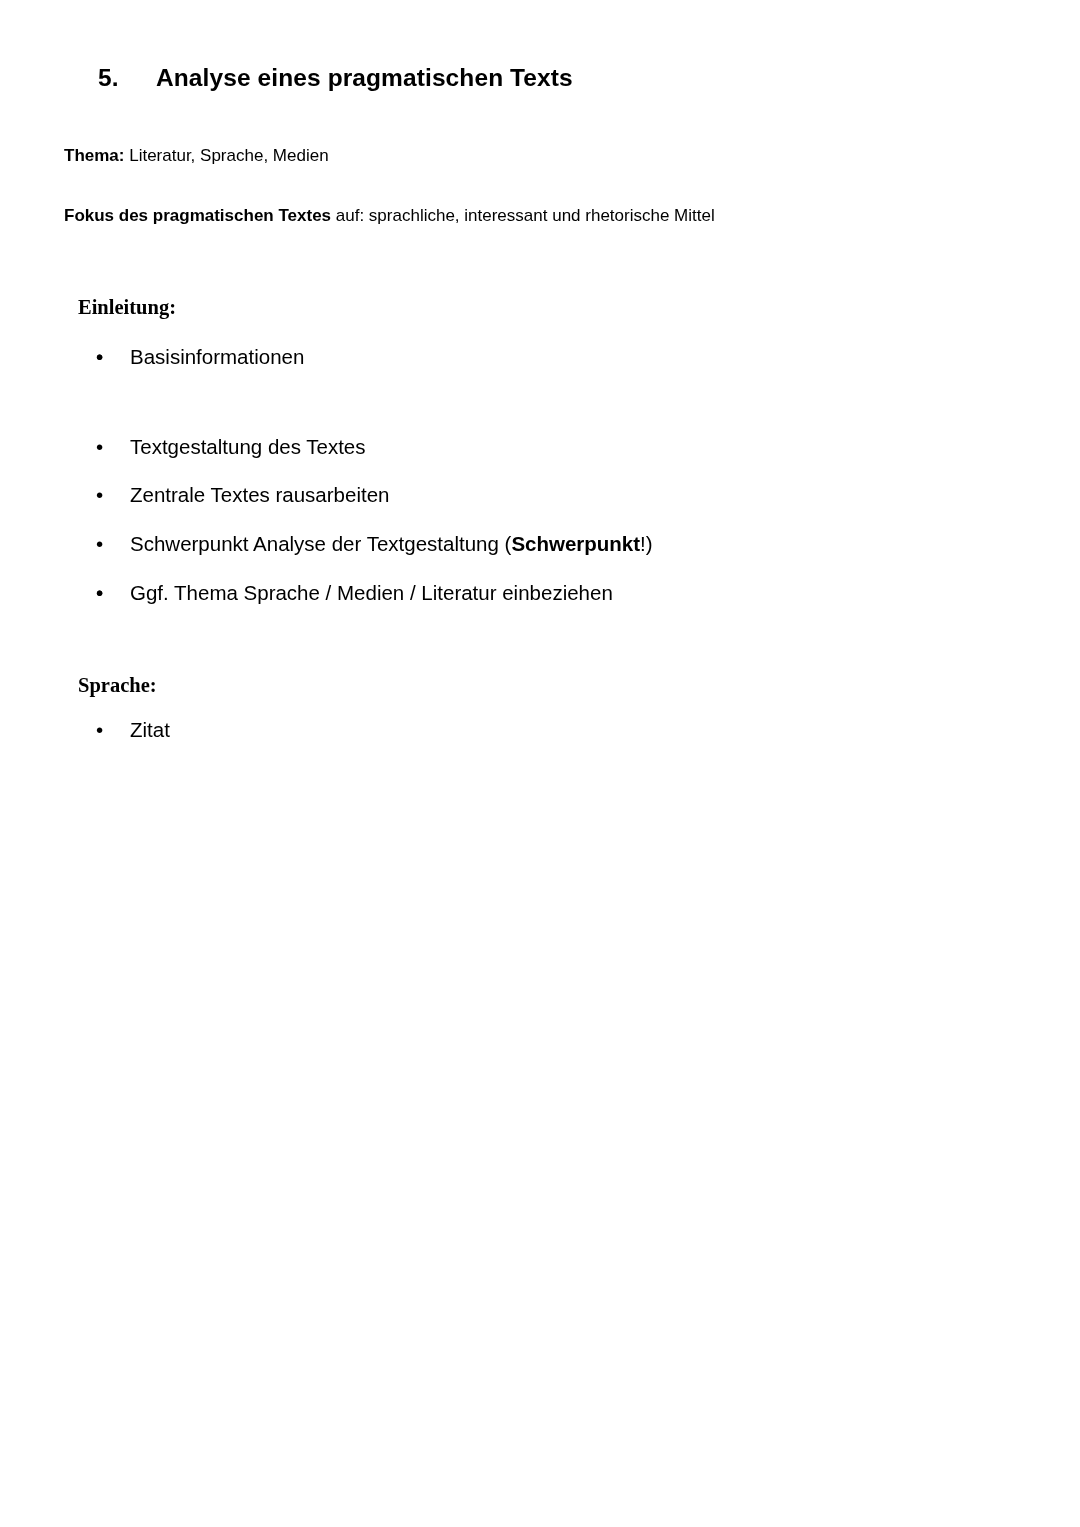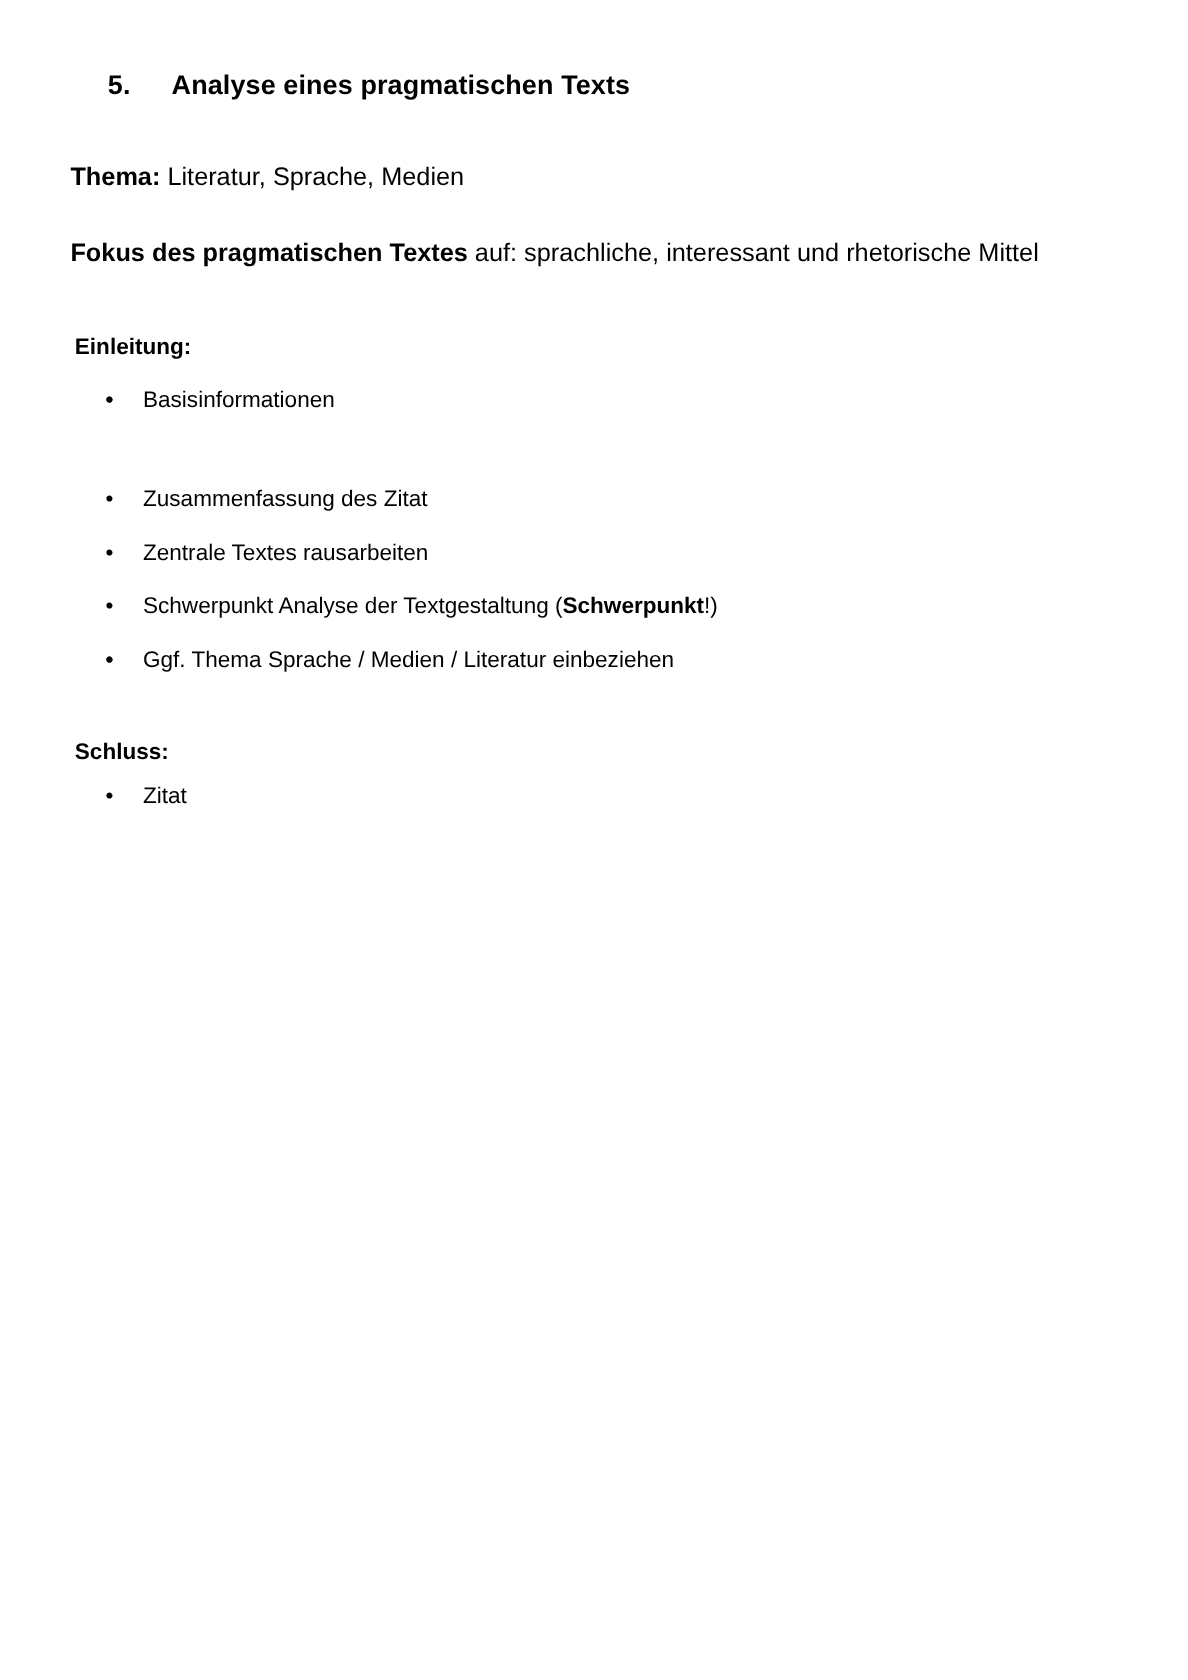--- a/index.html
+++ b/index.html
@@ -37,32 +37,33 @@
     flex: 0 0 38px;
   }
   .doc-title .txt {
     flex: 1 1 auto;
     margin-left: 20px;
   }
   .spacer-lg { height: 50px; }
   .spacer-md { height: 36px; }
 
   .para {
-    font-size: 23px;
+    font-size: 17px;
     line-height: 1.45;
     margin: 0;
   }
   .para b, .bold {
     font-weight: bold;
   }
   .section-head {
     font-size: 20.5px;
     font-weight: bold;
     line-height: 1.45;
-    margin: 4px;
+    margin: 14px;
+    font-family: Liberation Serif, serif;
   }
   ul.bullets {
     list-style: none;
     margin: 10px 0 0 0;
     padding: 0;
   }
   ul.bullets li {
     position: relative;
     font-size: 20.5px;
     line-height: 1.45;
@@ -114,42 +115,42 @@
       <span class="bullet-dot">•</span>
       <span>Basisinformationen</span>
     </li>
   </ul>
 
   <div class="spacer-lg"></div>
 
   <ul class="bullets tight">
     <li>
       <span class="bullet-dot">•</span>
-      <span>Zusammenfassung des Zitat</span>
+      <span>Textgestaltung des Textes</span>
     </li>
     <li>
       <span class="bullet-dot">•</span>
       <span>Zentrale Textes rausarbeiten</span>
     </li>
     <li>
       <span class="bullet-dot">•</span>
       <span>Schwerpunkt Analyse der Textgestaltung (</span><b>Schwerpunkt</b><span>!)</span>
     </li>
     <li>
       <span class="bullet-dot">•</span>
     </li>
     <li>
       <span class="bullet-dot">•</span>
       <span>Ggf. Thema Sprache / Medien / Literatur einbeziehen</span>
     </li>
   </ul>
 
   <div class="spacer-lg"></div>
 
-  <p class="section-head">Schluss:</p>
+  <p class="section-head">Sprache:</p>
   <ul class="bullets">
     <li>
       <span class="bullet-dot">•</span>
       <span>Zitat</span>
     </li>
   </ul>
 
 </div>
 
 </body></html>

